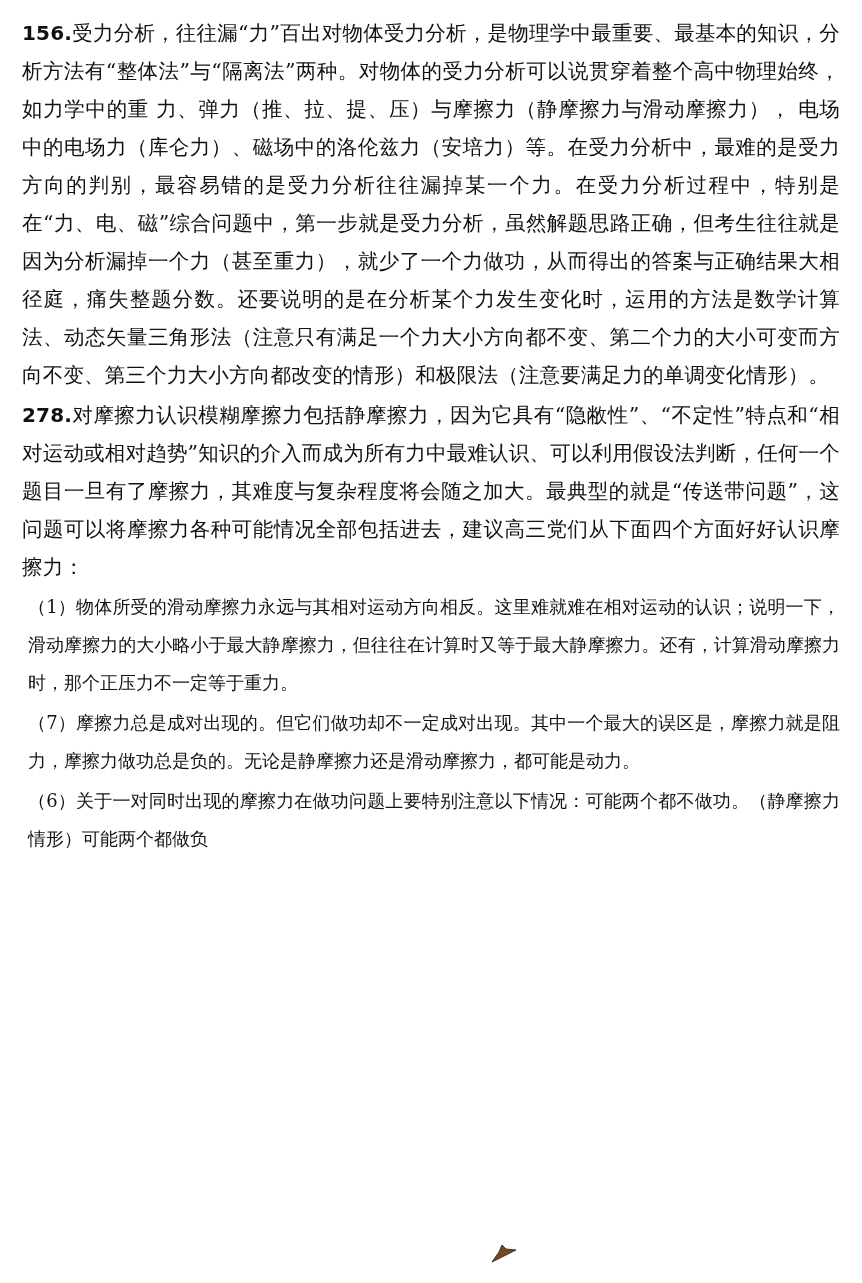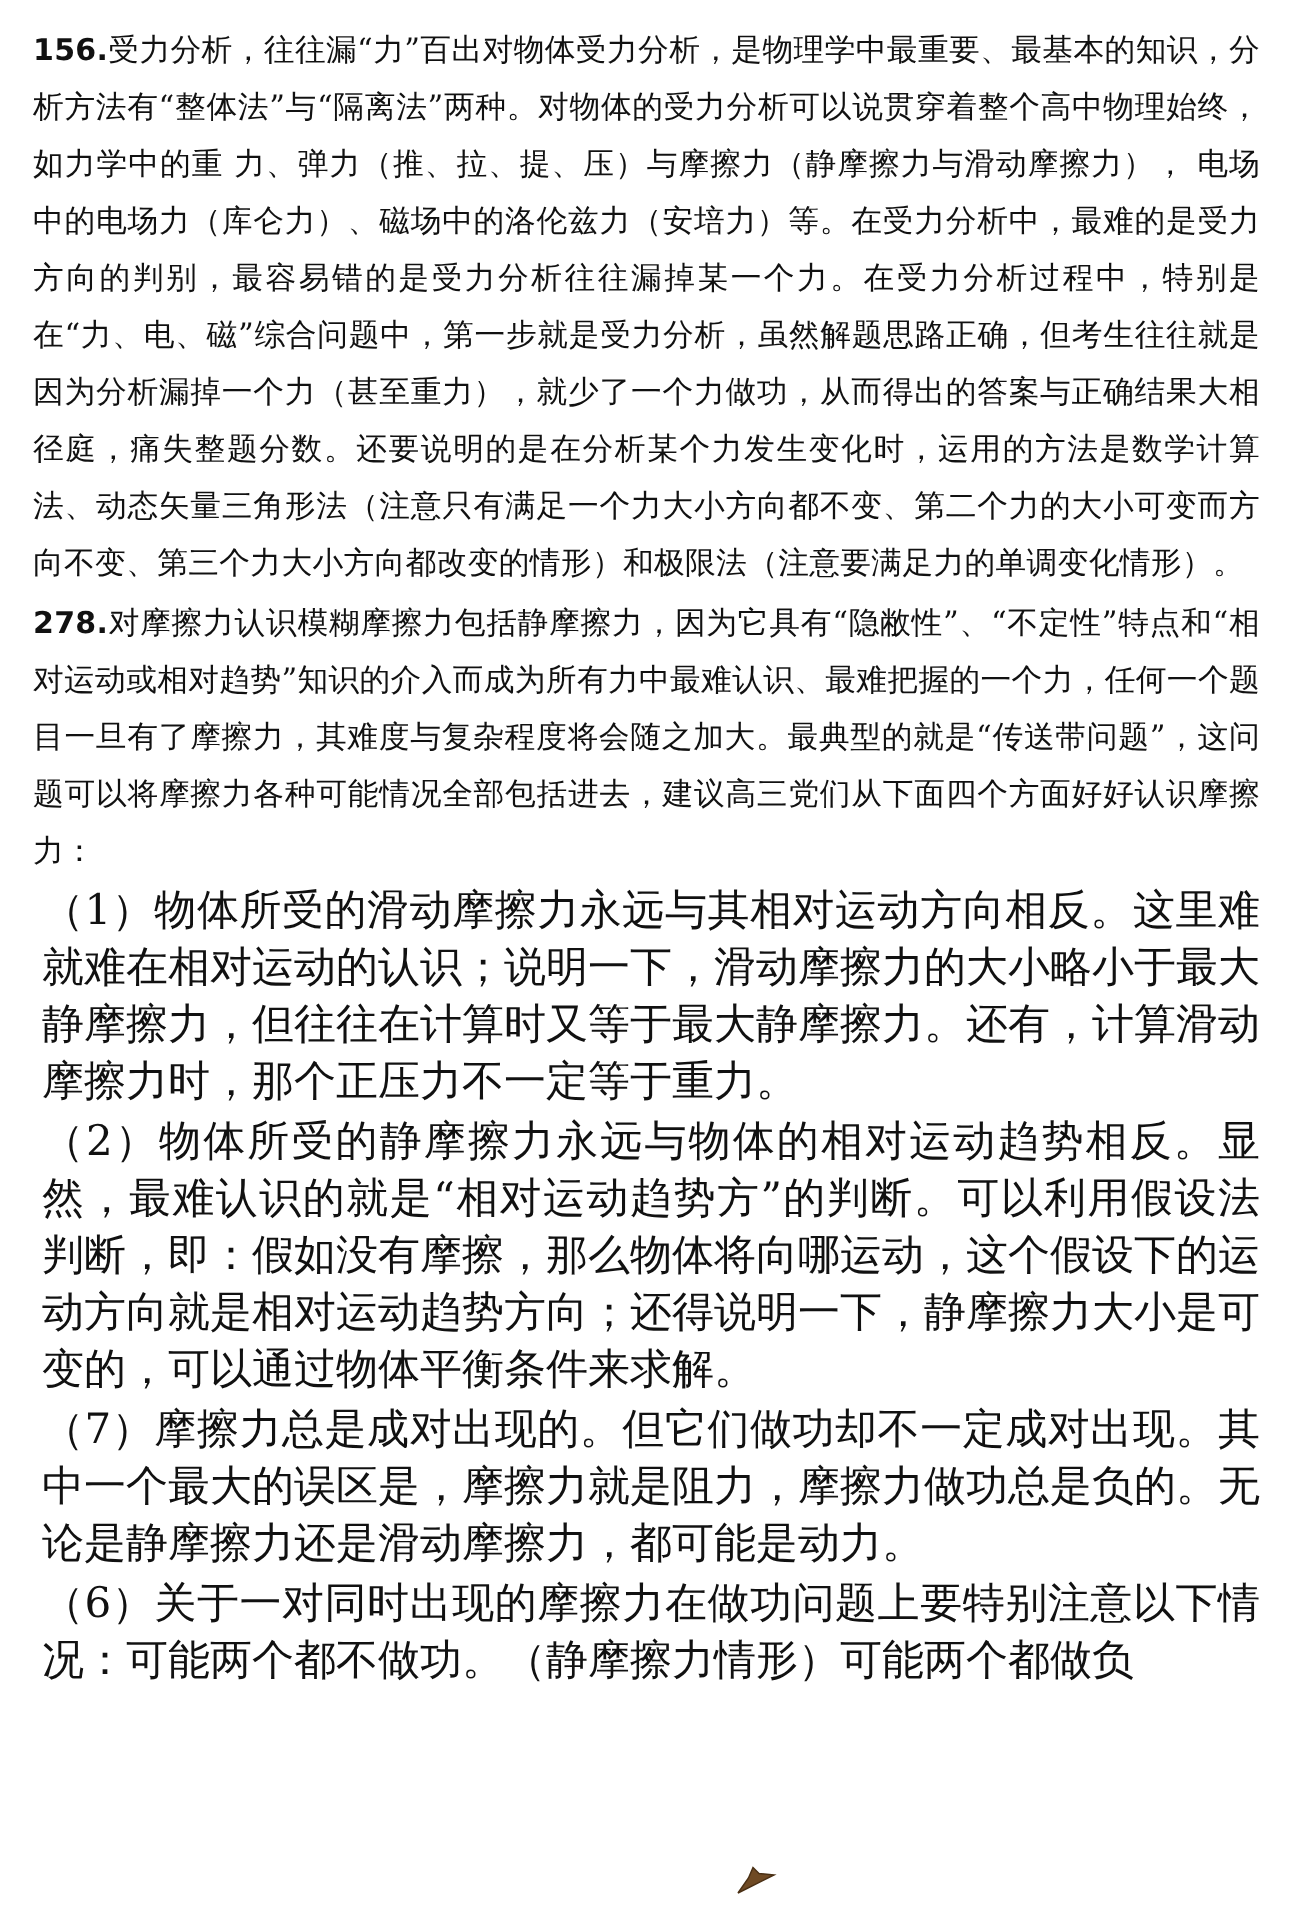--- a/index.html
+++ b/index.html
@@ -28,21 +28,21 @@
     text-justify: inter-ideograph;
     margin: 0 0 2px 0;
     letter-spacing: 0.2px;
   }
   .num {
     font-weight: bold;
     font-family: "DejaVu Sans", "Liberation Sans", sans-serif;
     font-size: 20px;
   }
   .sub {
-    font-size: 28px;
+    font-size: 18px;
     line-height: 38px;
     text-align: justify;
     text-justify: inter-ideograph;
     margin: 0 0 2px 0;
     padding-left: 6px;
   }
   .cursor {
     position: absolute;
     left: 490px;
     top: 1244px;
@@ -50,24 +50,23 @@
     height: 22px;
   }
 </style>
 </head>
 <body>
 
 <div class="page">
 
   <p class="para"><span class="num">156.</span><span>受力分析，往往漏“力”百出对物体受力分析，是物理学中最重要、最基本的知识，分析方法有“整体法”与“隔离法”两种。对物体的受力分析可以说贯穿着整个高中物理始终，如力学中的重 力、弹力（推、拉、提、压）与摩擦力（静摩擦力与滑动摩擦力）， 电场中的电场力（库仑力）、磁场中的洛伦兹力（安培力）等。在受力分析中，最难的是受力方向的判别，最容易错的是受力分析往往漏掉某一个力。在受力分析过程中，特别是在“力、电、磁”综合问题中，第一步就是受力分析，虽然解题思路正确，但考生往往就是因为分析漏掉一个力（甚至重力），就少了一个力做功，从而得出的答案与正确结果大相径庭，痛失整题分数。还要说明的是在分析某个力发生变化时，运用的方法是数学计算法、动态矢量三角形法（注意只有满足一个力大小方向都不变、第二个力的大小可变而方向不变、第三个力大小方向都改变的情形）和极限法（注意要满足力的单调变化情形）。</span></p>
 
-  <p class="para"><span class="num">278.</span><span>对摩擦力认识模糊摩擦力包括静摩擦力，因为它具有“隐敝性”、“不定性”特点和“相对运动或相对趋势”知识的介入而成为所有力中最难认识、最难把握的一个力，任何一个题目一旦有了摩擦力，其难度与复杂程度将会随之加大。最典型的就是“传送带问题”，这问题可以将摩擦力各种可能情况全部包括进去，建议高三党们从下面四个方面好好认识摩擦力：</span></p>
+  <p class="para"><span class="num">278.</span><span>对摩擦力认识模糊摩擦力包括静摩擦力，因为它具有“隐敝性”、“不定性”特点和“相对运动或相对趋势”知识的介入而成为所有力中最难认识、可以利用假设法判断，任何一个题目一旦有了摩擦力，其难度与复杂程度将会随之加大。最典型的就是“传送带问题”，这问题可以将摩擦力各种可能情况全部包括进去，建议高三党们从下面四个方面好好认识摩擦力：</span></p>
 
   <p class="sub">（1）物体所受的滑动摩擦力永远与其相对运动方向相反。这里难就难在相对运动的认识；说明一下，滑动摩擦力的大小略小于最大静摩擦力，但往往在计算时又等于最大静摩擦力。还有，计算滑动摩擦力时，那个正压力不一定等于重力。</p>
-  <p class="sub">（2）物体所受的静摩擦力永远与物体的相对运动趋势相反。显然，最难认识的就是“相对运动趋势方”的判断。可以利用假设法判断，即：假如没有摩擦，那么物体将向哪运动，这个假设下的运动方向就是相对运动趋势方向；还得说明一下，静摩擦力大小是可变的，可以通过物体平衡条件来求解。</p>
   <p class="sub">（7）摩擦力总是成对出现的。但它们做功却不一定成对出现。其中一个最大的误区是，摩擦力就是阻力，摩擦力做功总是负的。无论是静摩擦力还是滑动摩擦力，都可能是动力。</p>
   <p class="sub">（6）关于一对同时出现的摩擦力在做功问题上要特别注意以下情况：可能两个都不做功。（静摩擦力情形）可能两个都做负</p>
 
   <div class="cursor">
     <svg width="30" height="22" viewBox="0 0 30 22" xmlns="http://www.w3.org/2000/svg">
       <path d="M2 18 L26 6 L16 5 L12 1 L9 8 L2 18 Z" fill="#6f4a24" stroke="#4a3015" stroke-width="1"></path>
     </svg>
   </div>
 
 </div>

